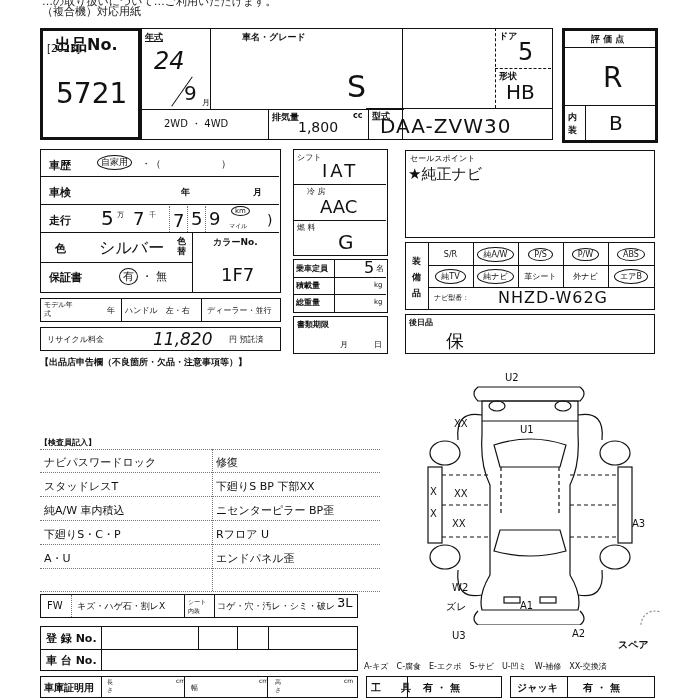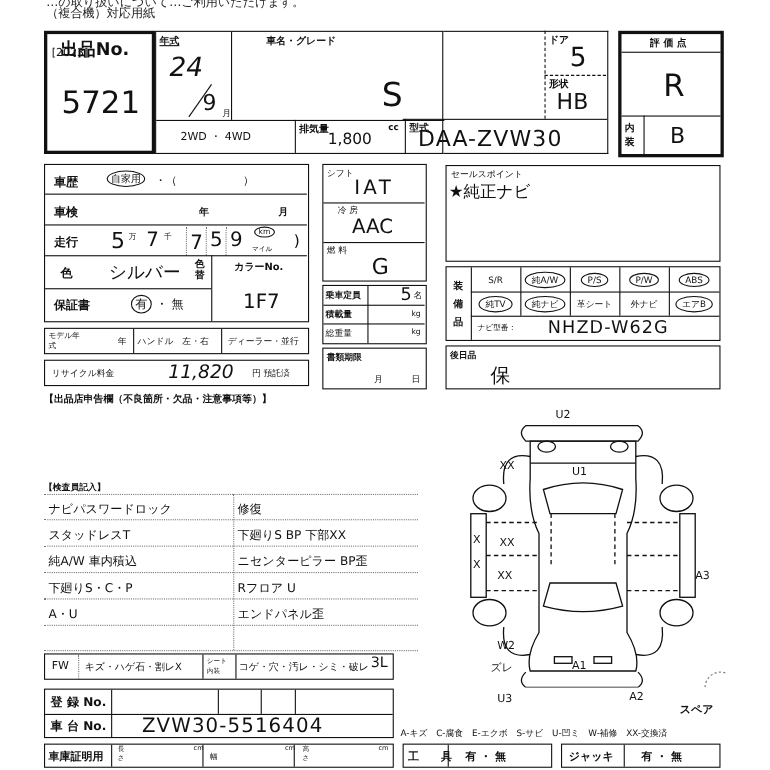--- a/index.html
+++ b/index.html
@@ -134,21 +134,21 @@
 </div>
 <div class="box" style="left:293px;top:259px;width:95px;height:54px;">
   <div class="abs" style="left:2px;top:3px;font-size:8px;font-weight:bold;">乗車定員</div>
   <div class="vline" style="left:40px;top:0;height:52px;"></div>
   <div class="abs hw" style="left:70px;top:-2px;font-size:16px;">5</div>
   <div class="abs" style="left:82px;top:3px;font-size:8px;">名</div>
   <div class="hline" style="left:0;top:17px;width:92px;"></div>
   <div class="abs" style="left:2px;top:20px;font-size:8px;font-weight:bold;">積載量</div>
   <div class="abs" style="left:80px;top:21px;font-size:7px;">kg</div>
   <div class="hline" style="left:0;top:34px;width:92px;"></div>
-  <div class="abs" style="left:2px;top:37px;font-size:8px;font-weight:normal;">総重量</div>
+  <div class="abs" style="left:2px;top:37px;font-size:8px;font-weight:bold;">総重量</div>
   <div class="abs" style="left:80px;top:38px;font-size:7px;">kg</div>
 </div>
 <div class="box" style="left:293px;top:316px;width:95px;height:38px;">
   <div class="abs" style="left:3px;top:2px;font-size:8px;font-weight:bold;">書類期限</div>
   <div class="abs" style="left:46px;top:22px;font-size:8px;">月</div>
   <div class="abs" style="left:80px;top:22px;font-size:8px;">日</div>
 </div>
 
 <div class="box" style="left:405px;top:150px;width:250px;height:88px;">
   <div class="abs" style="left:4px;top:2px;font-size:8px;">セールスポイント</div>
@@ -238,21 +238,20 @@
 </div>
 
 <div class="box" style="left:40px;top:626px;width:318px;height:45px;">
   <div class="abs" style="left:5px;top:4px;font-size:11px;font-weight:bold;">登 録 No.</div>
   <div class="vline" style="left:60px;top:0;height:43px;"></div>
   <div class="vline" style="left:157px;top:0;height:22px;"></div>
   <div class="vline" style="left:196px;top:0;height:22px;"></div>
   <div class="vline" style="left:227px;top:0;height:22px;"></div>
   <div class="hline" style="left:0;top:22px;width:316px;"></div>
   <div class="abs" style="left:5px;top:26px;font-size:11px;font-weight:bold;">車 台 No.</div>
-  <div class="abs hw" style="left:88px;top:22px;font-size:18px;letter-spacing:1px;">ZVW30-5516404</div>
 </div>
 <div class="box" style="left:40px;top:676px;width:318px;height:22px;">
   <div class="abs" style="left:3px;top:4px;font-size:10px;font-weight:bold;">車庫証明用</div>
   <div class="vline" style="left:60px;top:0;height:20px;"></div>
   <div class="abs" style="left:66px;top:1px;font-size:6px;width:8px;line-height:8px;">長さ</div>
   <div class="abs" style="left:135px;top:0;font-size:6px;">cm</div>
   <div class="vline" style="left:143px;top:0;height:20px;"></div>
   <div class="abs" style="left:150px;top:6px;font-size:7px;">幅</div>
   <div class="abs" style="left:218px;top:0;font-size:6px;">cm</div>
   <div class="vline" style="left:226px;top:0;height:20px;"></div>

